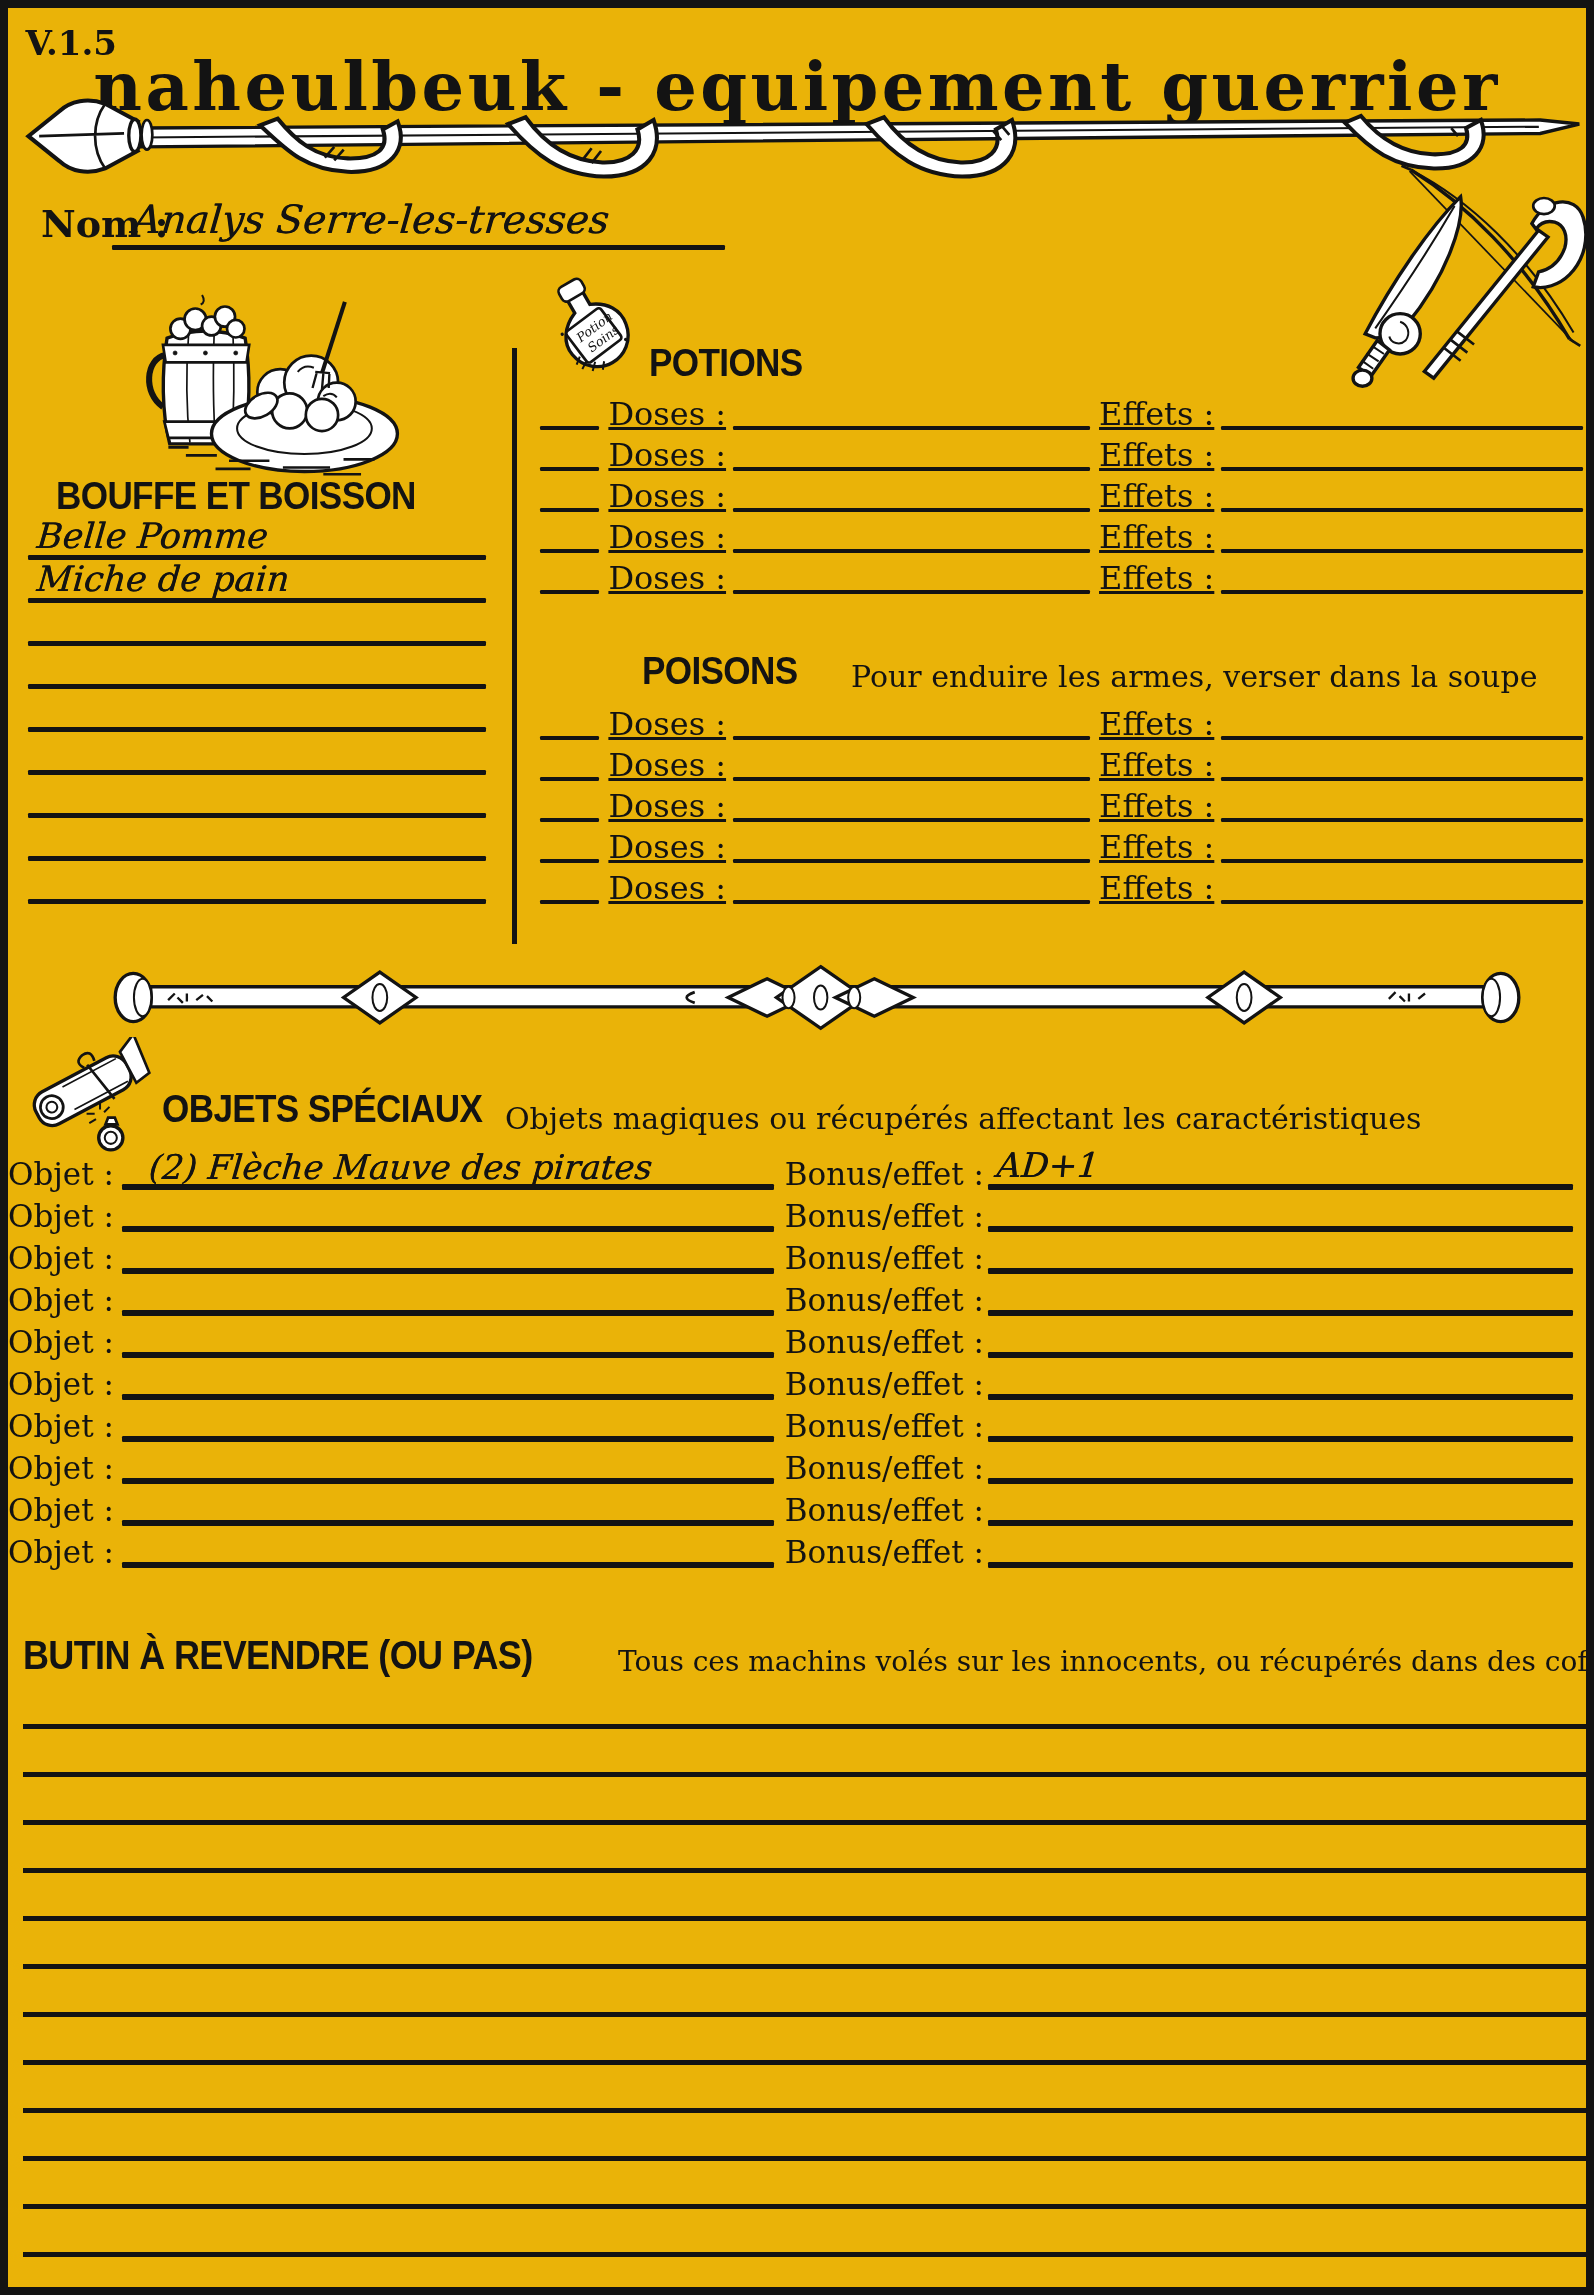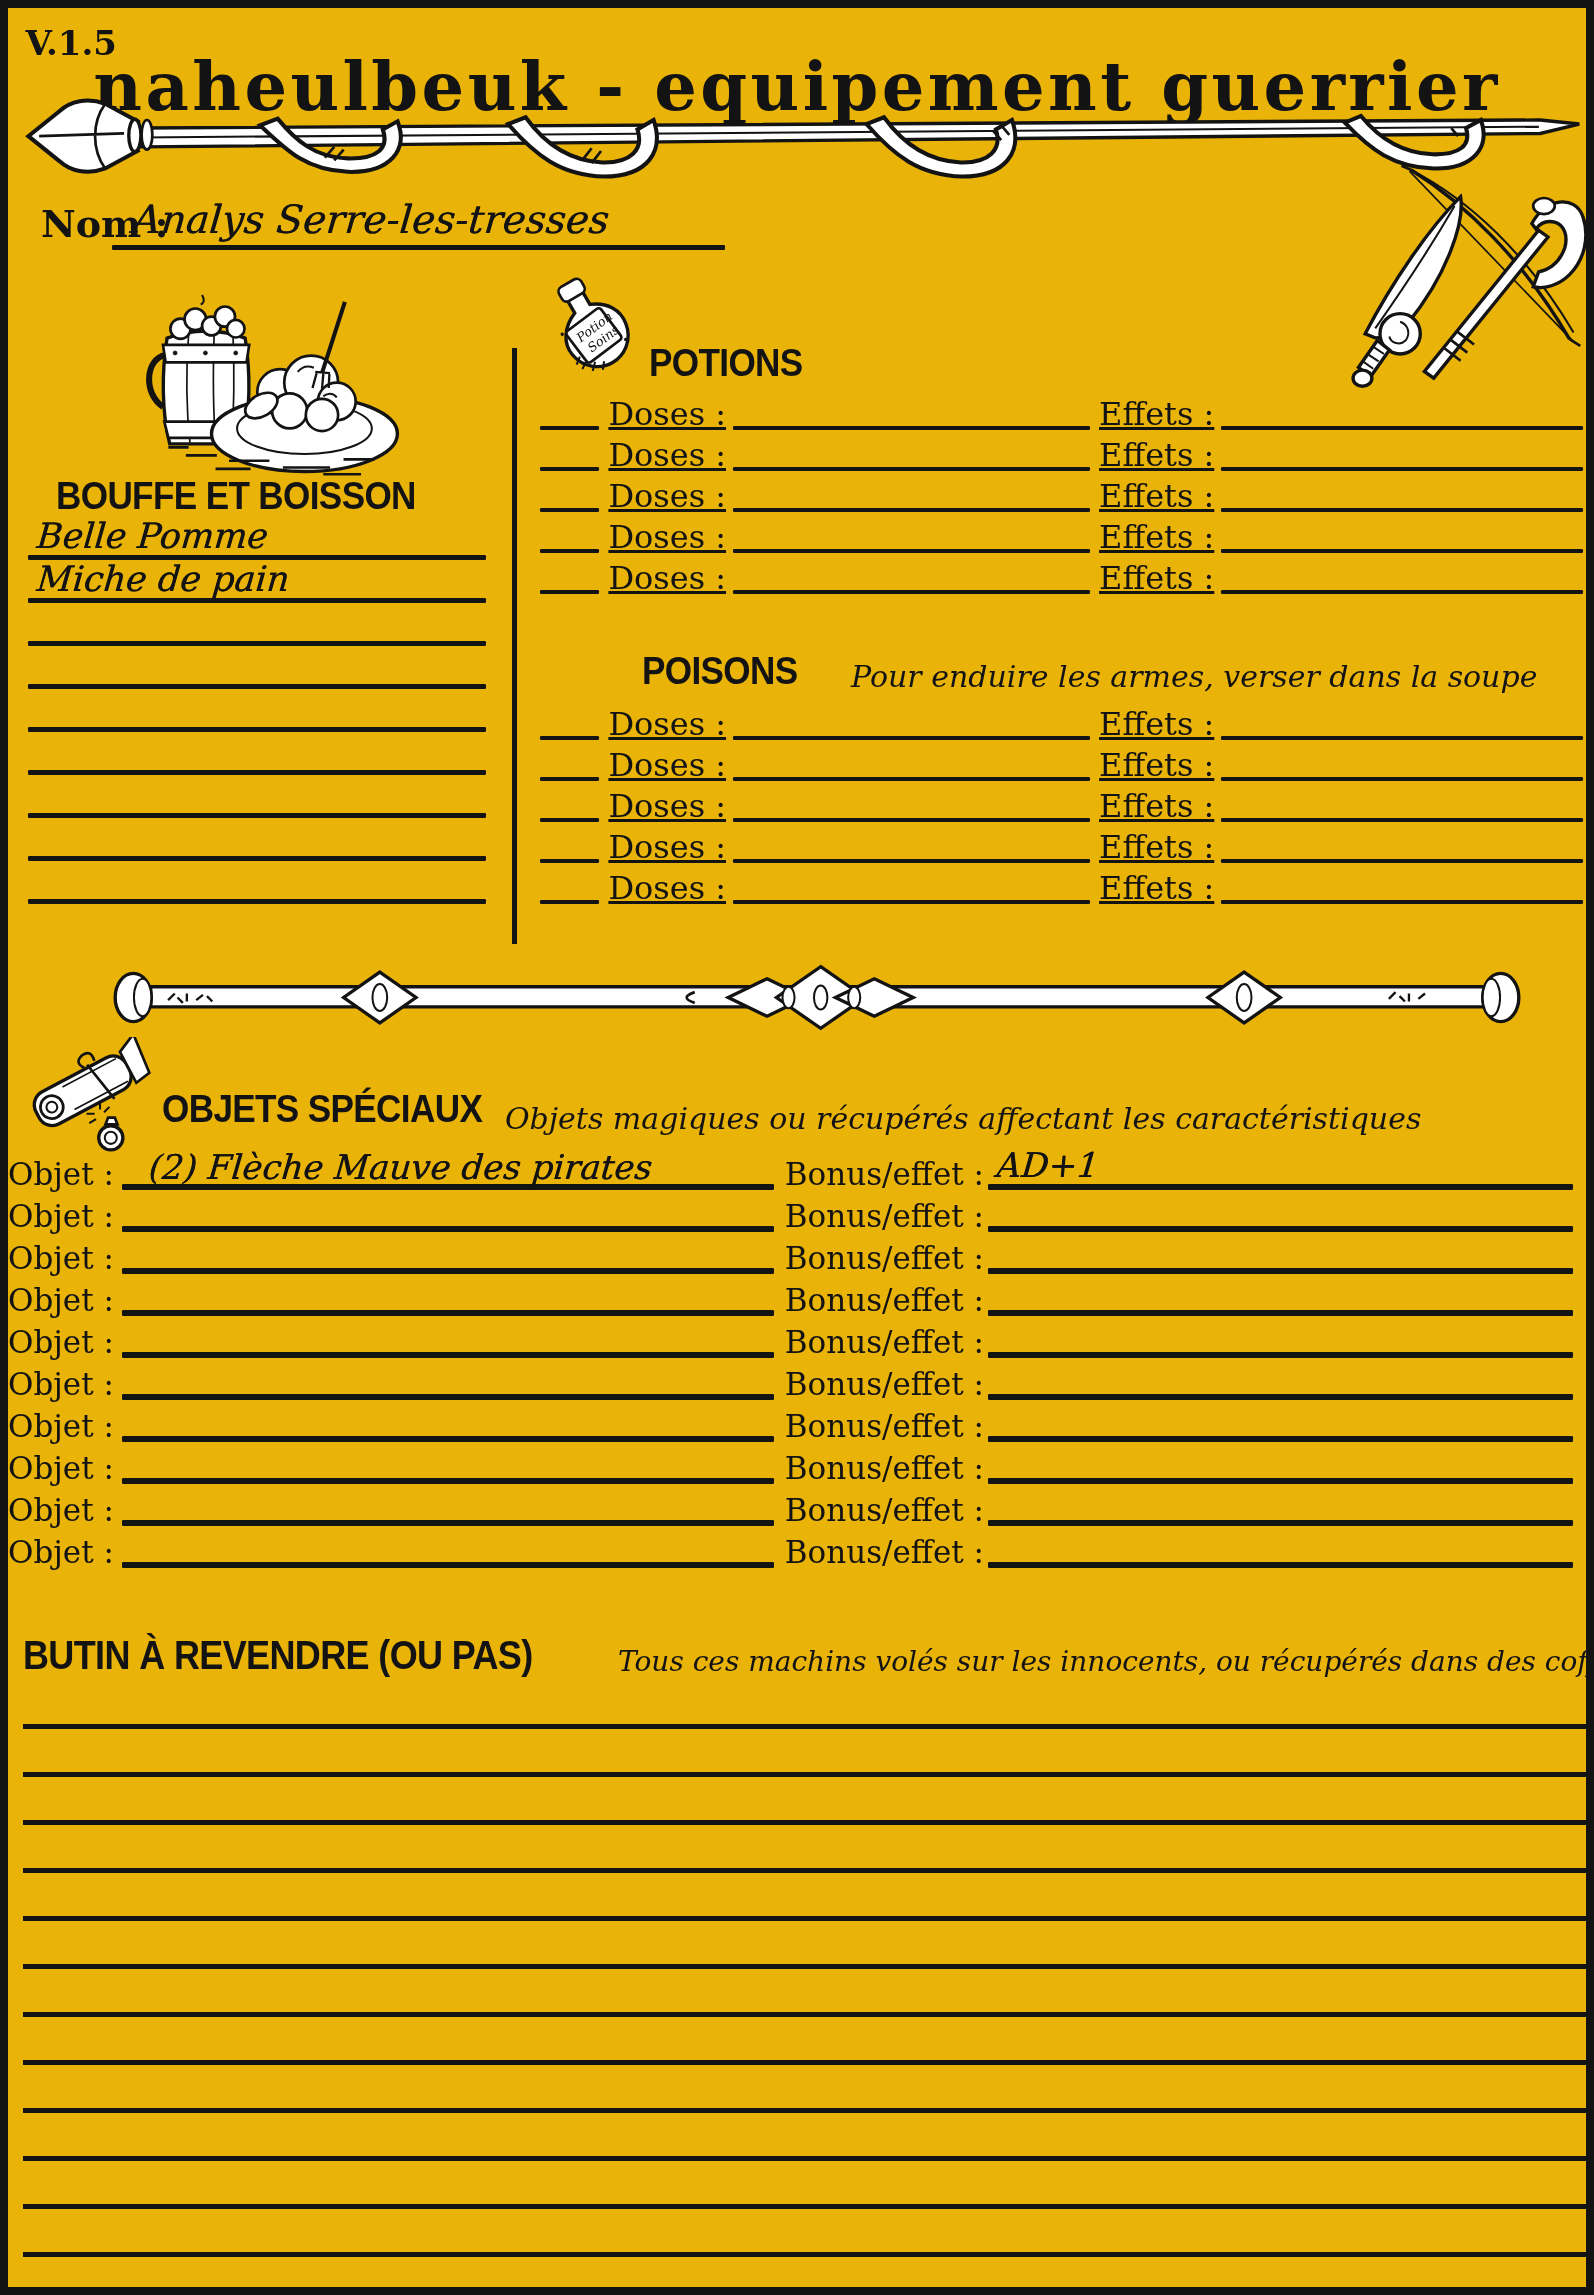--- a/index.html
+++ b/index.html
@@ -8,21 +8,21 @@
         font-family:"Liberation Serif",serif;color:#131313;}
   .abs{position:absolute;}
   svg{display:block;}
   
   .version{font-family:"DejaVu Serif",serif;font-size:34px;font-weight:bold;}
   .title{width:100%;text-align:center;font-family:"DejaVu Serif",serif;font-weight:bold;
          font-size:67px;letter-spacing:3.4px;text-transform:lowercase;white-space:nowrap;margin-top:28px;}
   .heading{font-family:"Liberation Sans",sans-serif;font-weight:bold;letter-spacing:-0.7px;
            display:inline-block;transform:scaleX(.9);transform-origin:left bottom;white-space:nowrap;}
   .lbl{font-family:"DejaVu Serif",serif;}
-  .subtitle{font-family:"DejaVu Serif",serif;font-style:italic;white-space:nowrap;}
+  .subtitle{font-family:"DejaVu Serif",serif;white-space:nowrap;}
   .hand{font-family:"DejaVu Serif",serif;font-style:italic;transform:skewX(-5deg);
         white-space:nowrap;text-shadow:0.4px 0 currentColor;}
   
   .hline{position:absolute;background:#131313;height:5.4px;border-radius:1.3px;}
   .vdiv{position:absolute;background:#131313;width:4.7px;}
   
   .bcol{position:absolute;left:20px;width:458px;}
   .bentry{position:relative;height:43px;}
   .bentry .rule{position:absolute;left:0;right:0;bottom:0;height:5.4px;background:#131313;border-radius:1.3px;}
   .bentry .hand{position:absolute;left:9.4px;bottom:4px;font-size:35px;}

